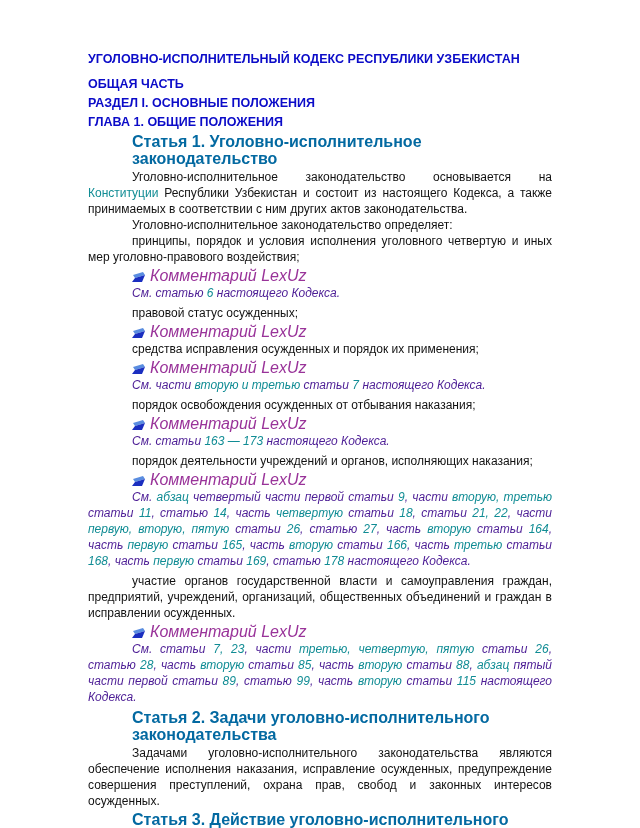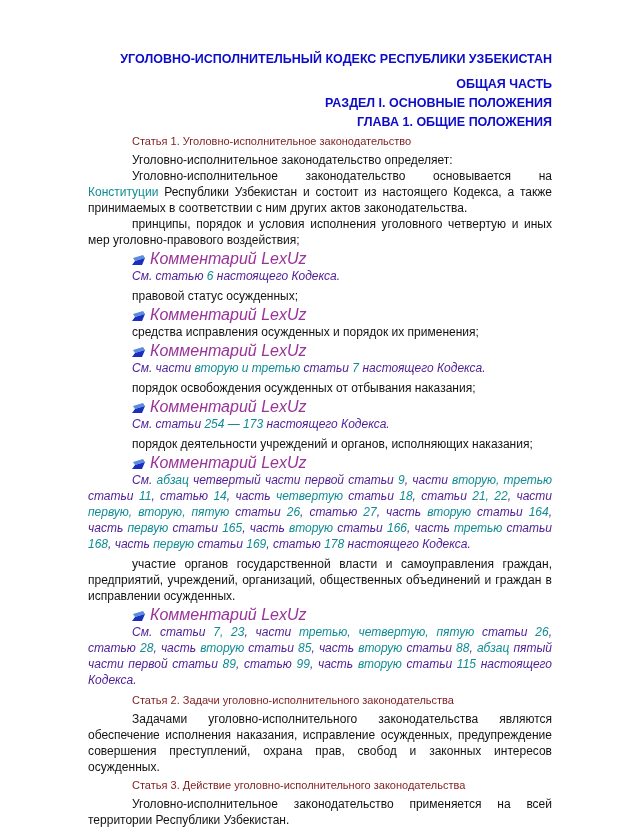--- a/index.html
+++ b/index.html
@@ -2,45 +2,45 @@
 <html><head>
 <meta charset="utf-8">
 <style>
   html,body{margin:0;padding:0;}
   body{
     width:640px;height:828px;background:#ffffff;
     font-family:"Liberation Sans","DejaVu Sans",sans-serif;
     -webkit-font-smoothing:antialiased;
   }
   .page{width:464px;padding:50px 88px 0 88px;}
-  .doc-title{color:#0b0bc8;font-weight:bold;text-align:right;font-size:12.5px;line-height:18px;margin-bottom:7px;}
-  .doc-subtitle{color:#0b0bc8;font-weight:bold;text-align:right;font-size:12.5px;line-height:18px;margin-bottom:1px;}
-  .article-heading{color:#7f1d1d;font-weight:normal;font-size:11px;line-height:17px;margin:2px 0 2px 44px;}
+  .doc-title{color:#0b0bc8;font-weight:bold;text-align:left;font-size:12.5px;line-height:18px;margin-bottom:7px;}
+  .doc-subtitle{color:#0b0bc8;font-weight:bold;text-align:left;font-size:12.5px;line-height:18px;margin-bottom:1px;}
+  .article-heading{color:#0369a1;font-weight:bold;font-size:16px;line-height:17px;margin:2px 0 2px 44px;}
   .para{color:#121212;font-size:12px;line-height:16px;text-align:justify;text-indent:44px;}
   .comment-header{margin:4px 0 2px 44px;font-size:16px;line-height:14px;white-space:nowrap;}
   .comment-header .flag{display:inline-block;width:13px;height:11px;vertical-align:-2px;margin-right:5px;}
   .comment-header .label{color:#993399;font-style:italic;}
   .comment-ref{font-size:12px;line-height:16px;text-align:justify;text-indent:44px;margin:1px 0 4px 0;}
   .seg-b{color:#121212;}
   .seg-l{color:#108c94;cursor:pointer;}
   .seg-m{color:#4c1d95;font-style:italic;}
   .seg-t{color:#108c94;font-style:italic;cursor:pointer;}
 </style>
 </head>
 <body>
 
 <div class="page">
   <div class="doc-title">УГОЛОВНО-ИСПОЛНИТЕЛЬНЫЙ КОДЕКС РЕСПУБЛИКИ УЗБЕКИСТАН</div>
   <div class="doc-subtitle">ОБЩАЯ ЧАСТЬ</div>
   <div class="doc-subtitle">РАЗДЕЛ I. ОСНОВНЫЕ ПОЛОЖЕНИЯ</div>
   <div class="doc-subtitle">ГЛАВА 1. ОБЩИЕ ПОЛОЖЕНИЯ</div>
   <div id="doc-body">
       <div class="article-heading">Статья 1. Уголовно-исполнительное законодательство</div>
+      <div class="para"><span class="seg-b">Уголовно-исполнительное законодательство основывается на </span><span class="seg-l">Конституции</span><span class="seg-b"> Республики Узбекистан и состоит из настоящего Кодекса, а также принимаемых в соответствии с ним других актов законодательства.</span></div>
       <div class="para"><span class="seg-b">Уголовно-исполнительное законодательство определяет:</span></div>
-      <div class="para"><span class="seg-b">Уголовно-исполнительное законодательство основывается на </span><span class="seg-l">Конституции</span><span class="seg-b"> Республики Узбекистан и состоит из настоящего Кодекса, а также принимаемых в соответствии с ним других актов законодательства.</span></div>
       <div class="para"><span class="seg-b">принципы, порядок и условия исполнения уголовного четвертую и иных мер уголовно-правового воздействия;</span></div>
       <div class="comment-header"><span class="flag"><svg viewBox="0 0 13 11" width="13" height="11">
             <polygon points="1,3 11,0 13,3 3,6" fill="#5a8de0"></polygon>
             <polygon points="3,6 13,3 10,10 0,10" fill="#1a2ec0"></polygon>
           </svg></span><span class="label">Комментарий LexUz</span></div>
       <div class="comment-ref"><span class="seg-m">См. статью </span><span class="seg-t">6</span><span class="seg-m"> настоящего Кодекса.</span></div>
       <div class="para"><span class="seg-b">правовой статус осужденных;</span></div>
       <div class="comment-header"><span class="flag"><svg viewBox="0 0 13 11" width="13" height="11">
             <polygon points="1,3 11,0 13,3 3,6" fill="#5a8de0"></polygon>
             <polygon points="3,6 13,3 10,10 0,10" fill="#1a2ec0"></polygon>
@@ -49,21 +49,21 @@
       <div class="comment-header"><span class="flag"><svg viewBox="0 0 13 11" width="13" height="11">
             <polygon points="1,3 11,0 13,3 3,6" fill="#5a8de0"></polygon>
             <polygon points="3,6 13,3 10,10 0,10" fill="#1a2ec0"></polygon>
           </svg></span><span class="label">Комментарий LexUz</span></div>
       <div class="comment-ref"><span class="seg-m">См. части </span><span class="seg-t">вторую и третью</span><span class="seg-m"> статьи </span><span class="seg-t">7</span><span class="seg-m"> настоящего Кодекса.</span></div>
       <div class="para"><span class="seg-b">порядок освобождения осужденных от отбывания наказания;</span></div>
       <div class="comment-header"><span class="flag"><svg viewBox="0 0 13 11" width="13" height="11">
             <polygon points="1,3 11,0 13,3 3,6" fill="#5a8de0"></polygon>
             <polygon points="3,6 13,3 10,10 0,10" fill="#1a2ec0"></polygon>
           </svg></span><span class="label">Комментарий LexUz</span></div>
-      <div class="comment-ref"><span class="seg-m">См. статьи </span><span class="seg-t">254 — 173</span><span class="seg-m"> настоящего Кодекса.</span></div>
+      <div class="comment-ref"><span class="seg-m">См. статьи </span><span class="seg-t">163 — 173</span><span class="seg-m"> настоящего Кодекса.</span></div>
       <div class="para"><span class="seg-b">порядок деятельности учреждений и органов, исполняющих наказания;</span></div>
       <div class="comment-header"><span class="flag"><svg viewBox="0 0 13 11" width="13" height="11">
             <polygon points="1,3 11,0 13,3 3,6" fill="#5a8de0"></polygon>
             <polygon points="3,6 13,3 10,10 0,10" fill="#1a2ec0"></polygon>
           </svg></span><span class="label">Комментарий LexUz</span></div>
       <div class="comment-ref"><span class="seg-m">См. </span><span class="seg-t">абзац</span><span class="seg-m"> четвертый части первой статьи </span><span class="seg-t">9</span><span class="seg-m">, части </span><span class="seg-t">вторую, третью</span><span class="seg-m"> статьи </span><span class="seg-t">11</span><span class="seg-m">, статью </span><span class="seg-t">14</span><span class="seg-m">, часть </span><span class="seg-t">четвертую</span><span class="seg-m"> статьи </span><span class="seg-t">18</span><span class="seg-m">, статьи </span><span class="seg-t">21, 22</span><span class="seg-m">, части </span><span class="seg-t">первую, вторую, пятую</span><span class="seg-m"> статьи </span><span class="seg-t">26</span><span class="seg-m">, статью </span><span class="seg-t">27</span><span class="seg-m">, часть </span><span class="seg-t">вторую</span><span class="seg-m"> статьи </span><span class="seg-t">164</span><span class="seg-m">, часть </span><span class="seg-t">первую</span><span class="seg-m"> статьи </span><span class="seg-t">165</span><span class="seg-m">, часть </span><span class="seg-t">вторую</span><span class="seg-m"> статьи </span><span class="seg-t">166</span><span class="seg-m">, часть </span><span class="seg-t">третью</span><span class="seg-m"> статьи </span><span class="seg-t">168</span><span class="seg-m">, часть </span><span class="seg-t">первую</span><span class="seg-m"> статьи </span><span class="seg-t">169</span><span class="seg-m">, статью </span><span class="seg-t">178</span><span class="seg-m"> настоящего Кодекса.</span></div>
       <div class="para"><span class="seg-b">участие органов государственной власти и самоуправления граждан, предприятий, учреждений, организаций, общественных объединений и граждан в исправлении осужденных.</span></div>
       <div class="comment-header"><span class="flag"><svg viewBox="0 0 13 11" width="13" height="11">
             <polygon points="1,3 11,0 13,3 3,6" fill="#5a8de0"></polygon>
             <polygon points="3,6 13,3 10,10 0,10" fill="#1a2ec0"></polygon>

